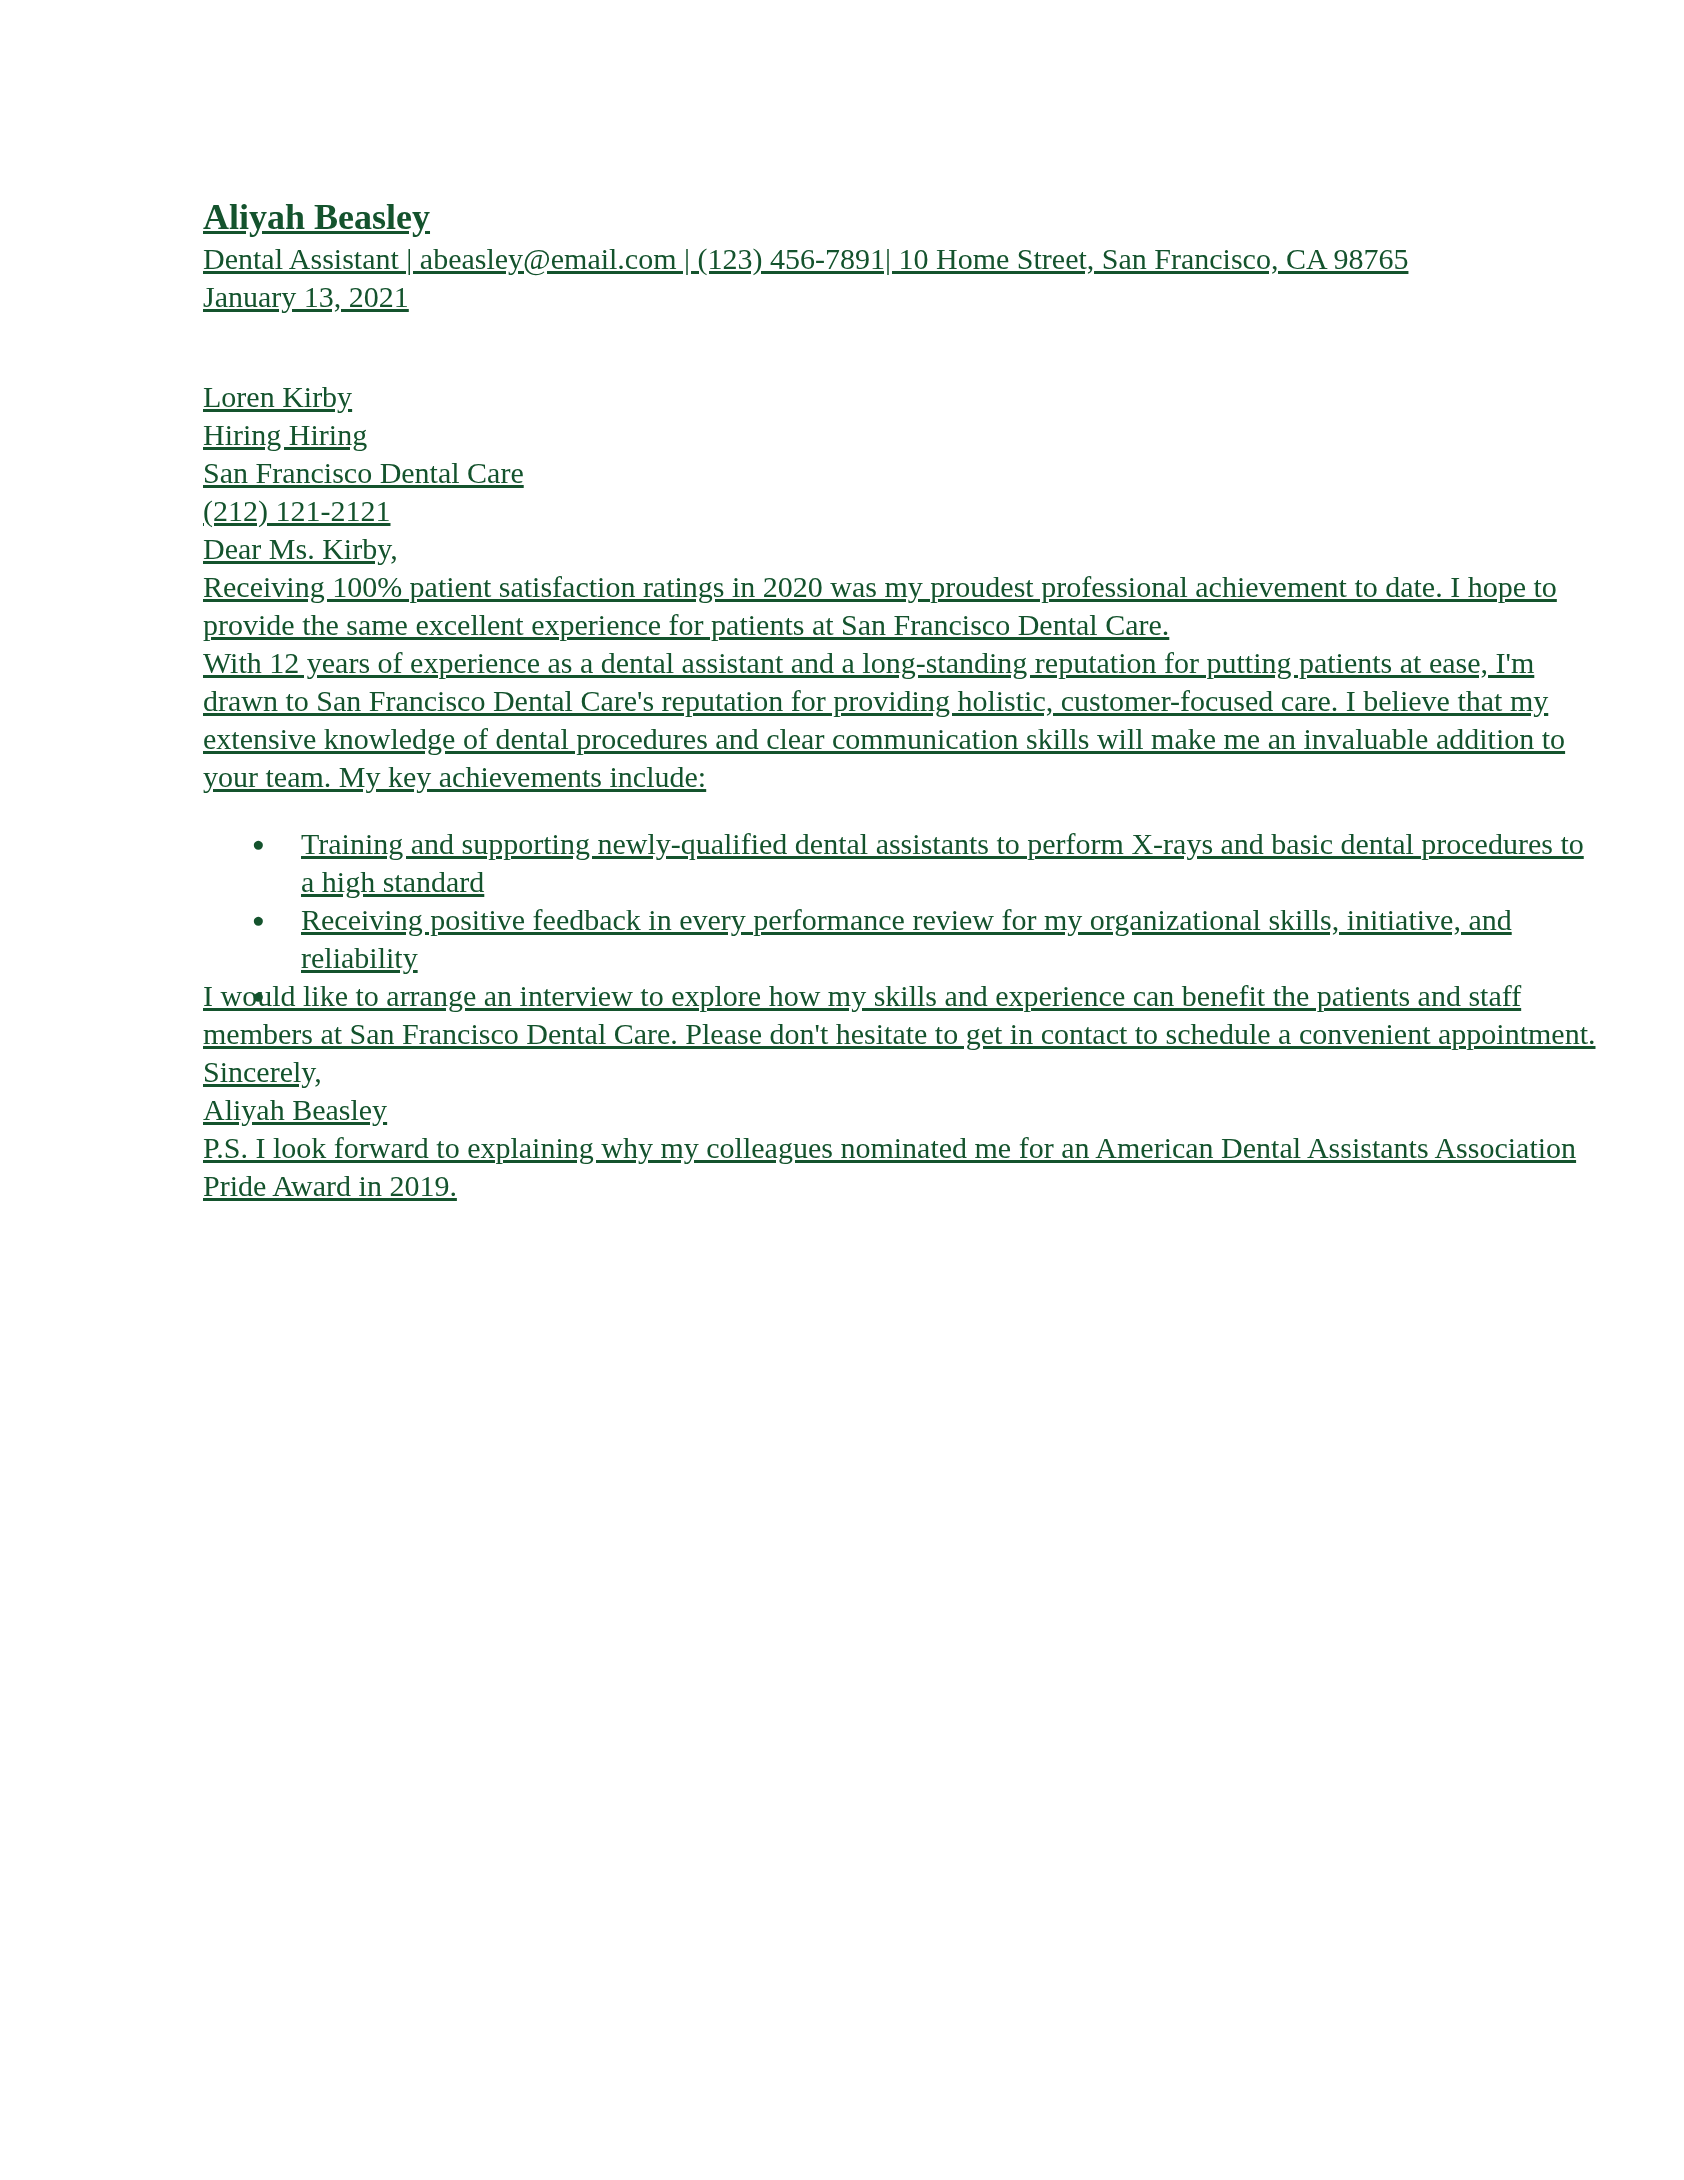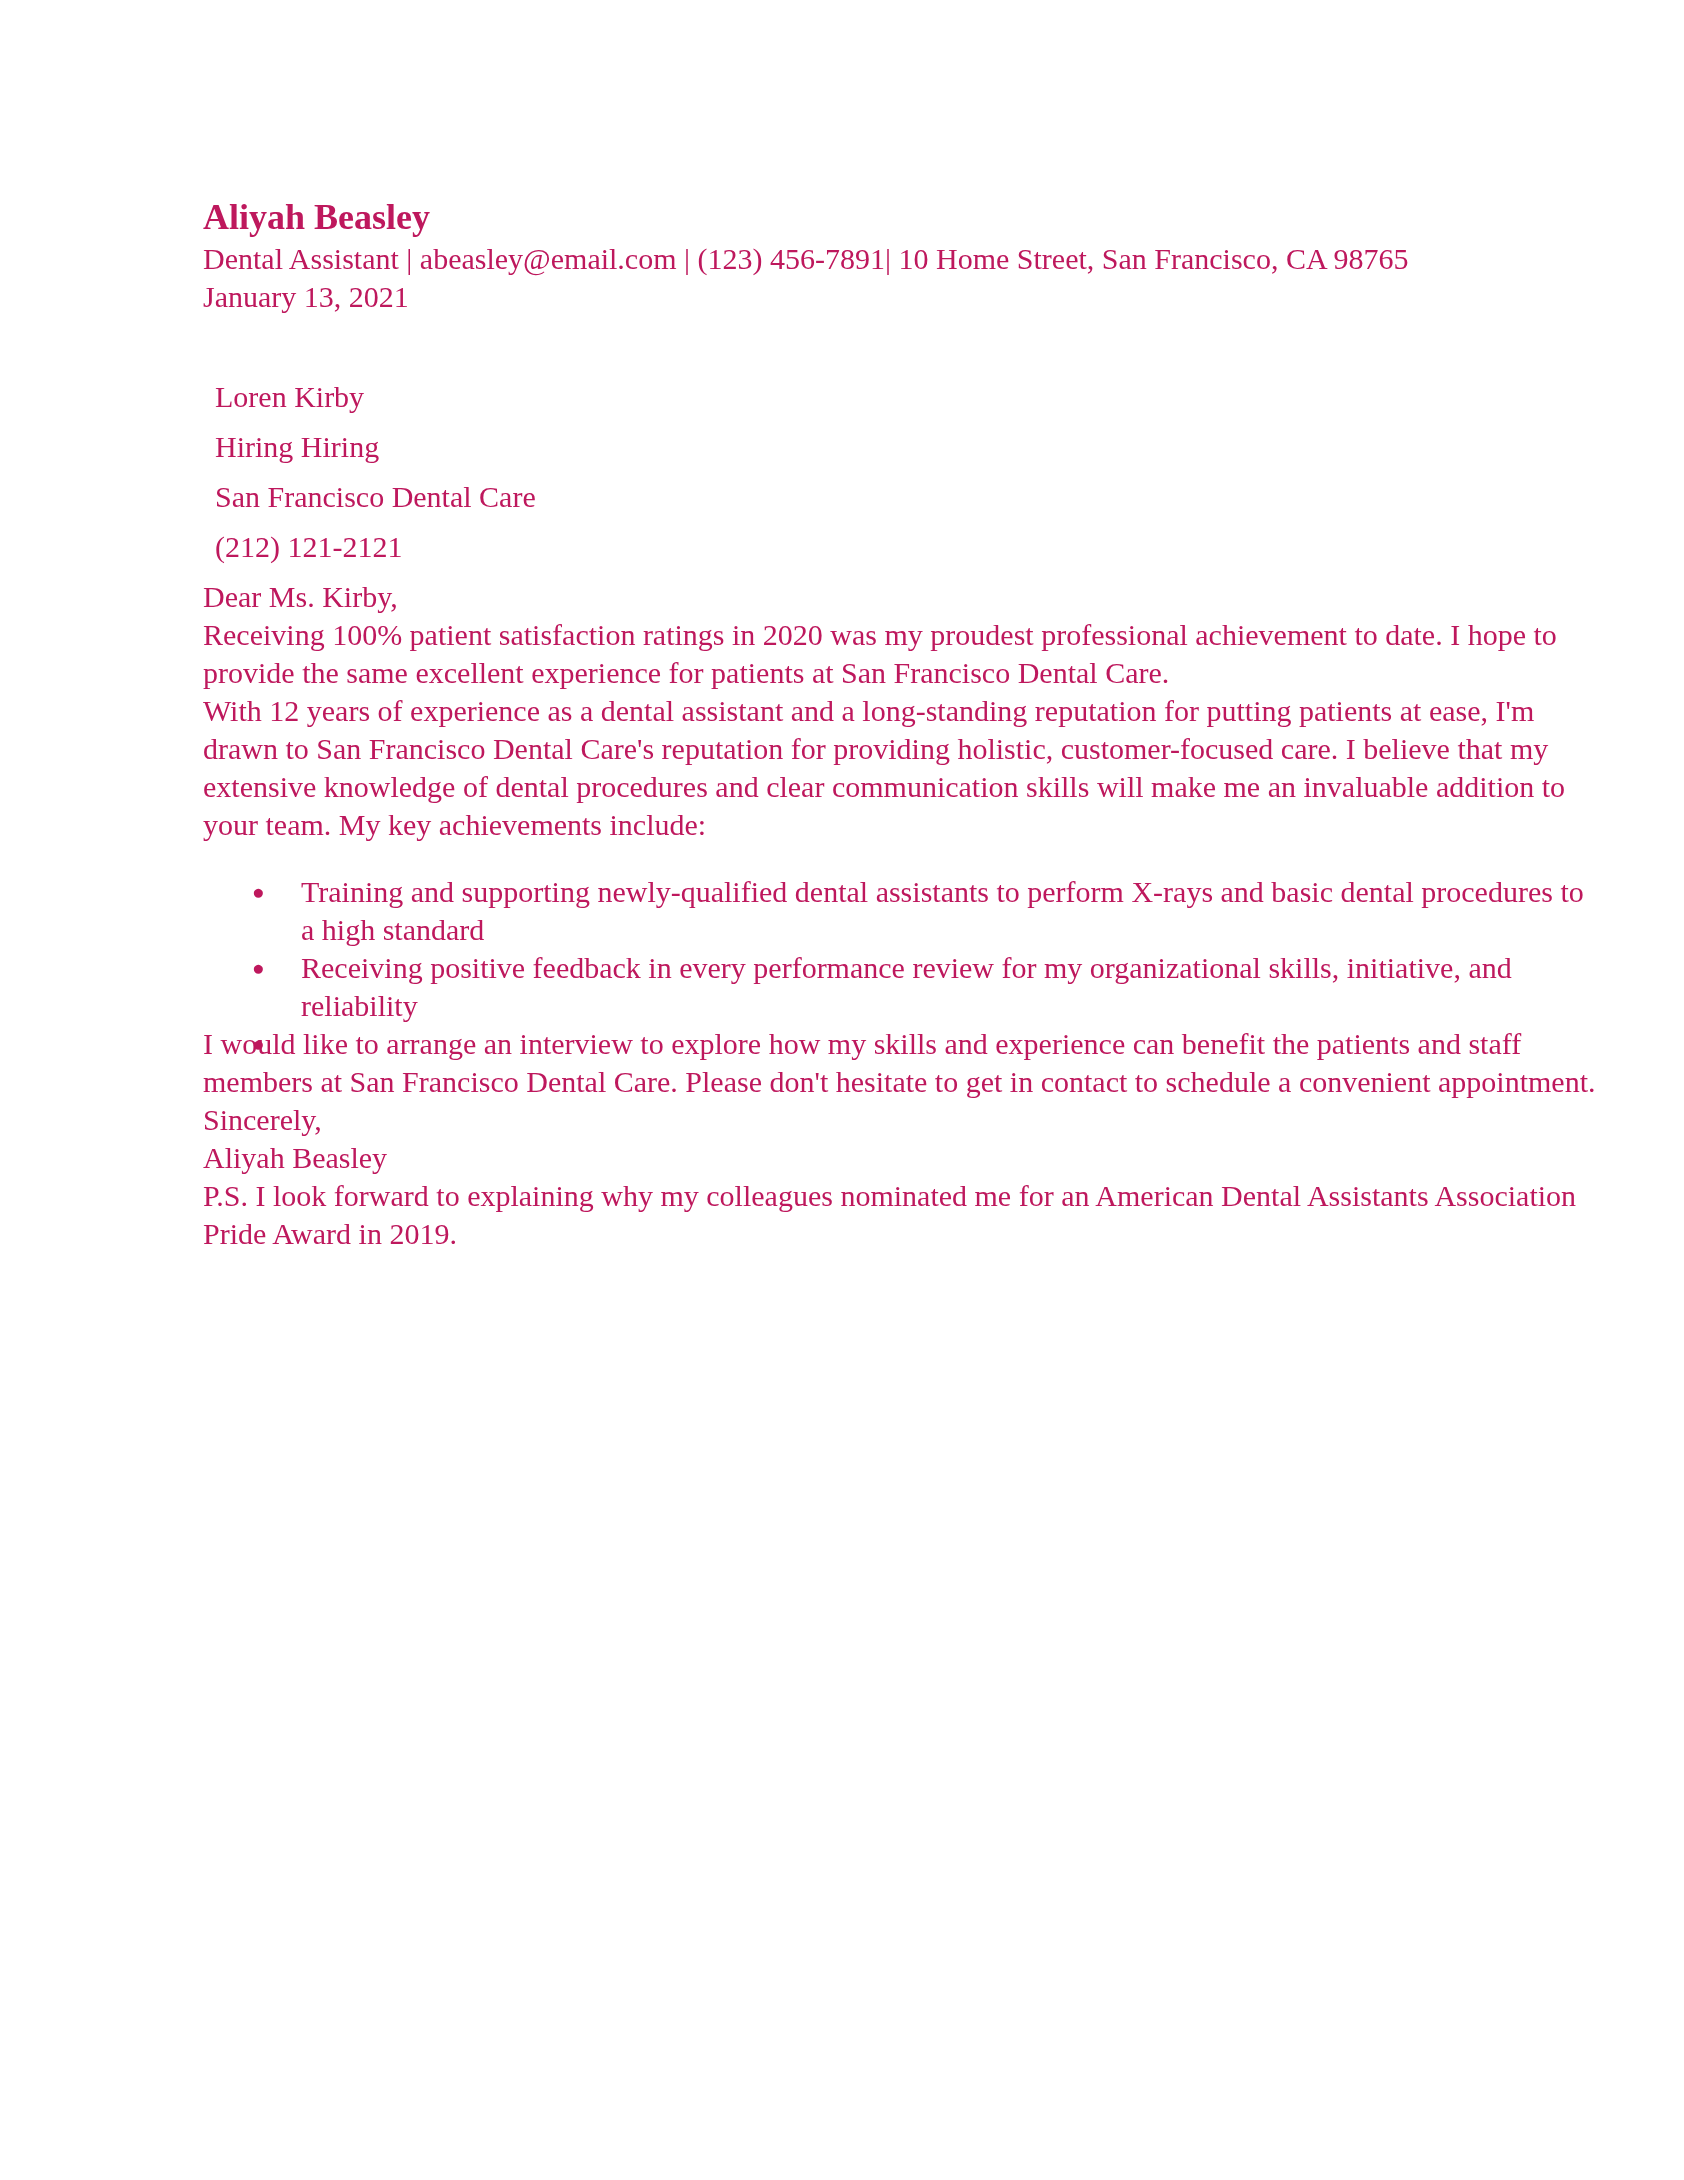--- a/index.html
+++ b/index.html
@@ -5,39 +5,40 @@
   html, body {
     margin: 0;
     padding: 0;
     background: #ffffff;
   }
   .page {
     box-sizing: border-box;
     width: 1685px;
     height: 2181px;
     background: #ffffff;
-    color: #be185d;
+    color: #14532d;
     font-family: "Liberation Serif", "DejaVu Serif", serif;
     font-size: 30px;
     line-height: 38px;
     padding: 194px 85px 0 203px;
     overflow: hidden;
+    text-decoration: underline;
   }
   .page p { margin: 0; }
 
   .sender-name {
     font-size: 36px;
     line-height: 46px;
     font-weight: bold;
   }
   .sender-contact { margin-top: 2.6px; }
 
   .date-line   { margin-top: 70px; }
   .recipient   { margin-top: 62px; }
-  .recipient p { margin: 12px; }
+  .recipient p { margin: 0; }
 
   .greeting    { margin-top: 93px; }
   .body-para   { margin-top: 22px; }
 
   ul.bullets {
     margin: 29px 0 0 0;
     padding: 0 0 0 49px;
     list-style: none;
   }
   ul.bullets li {

